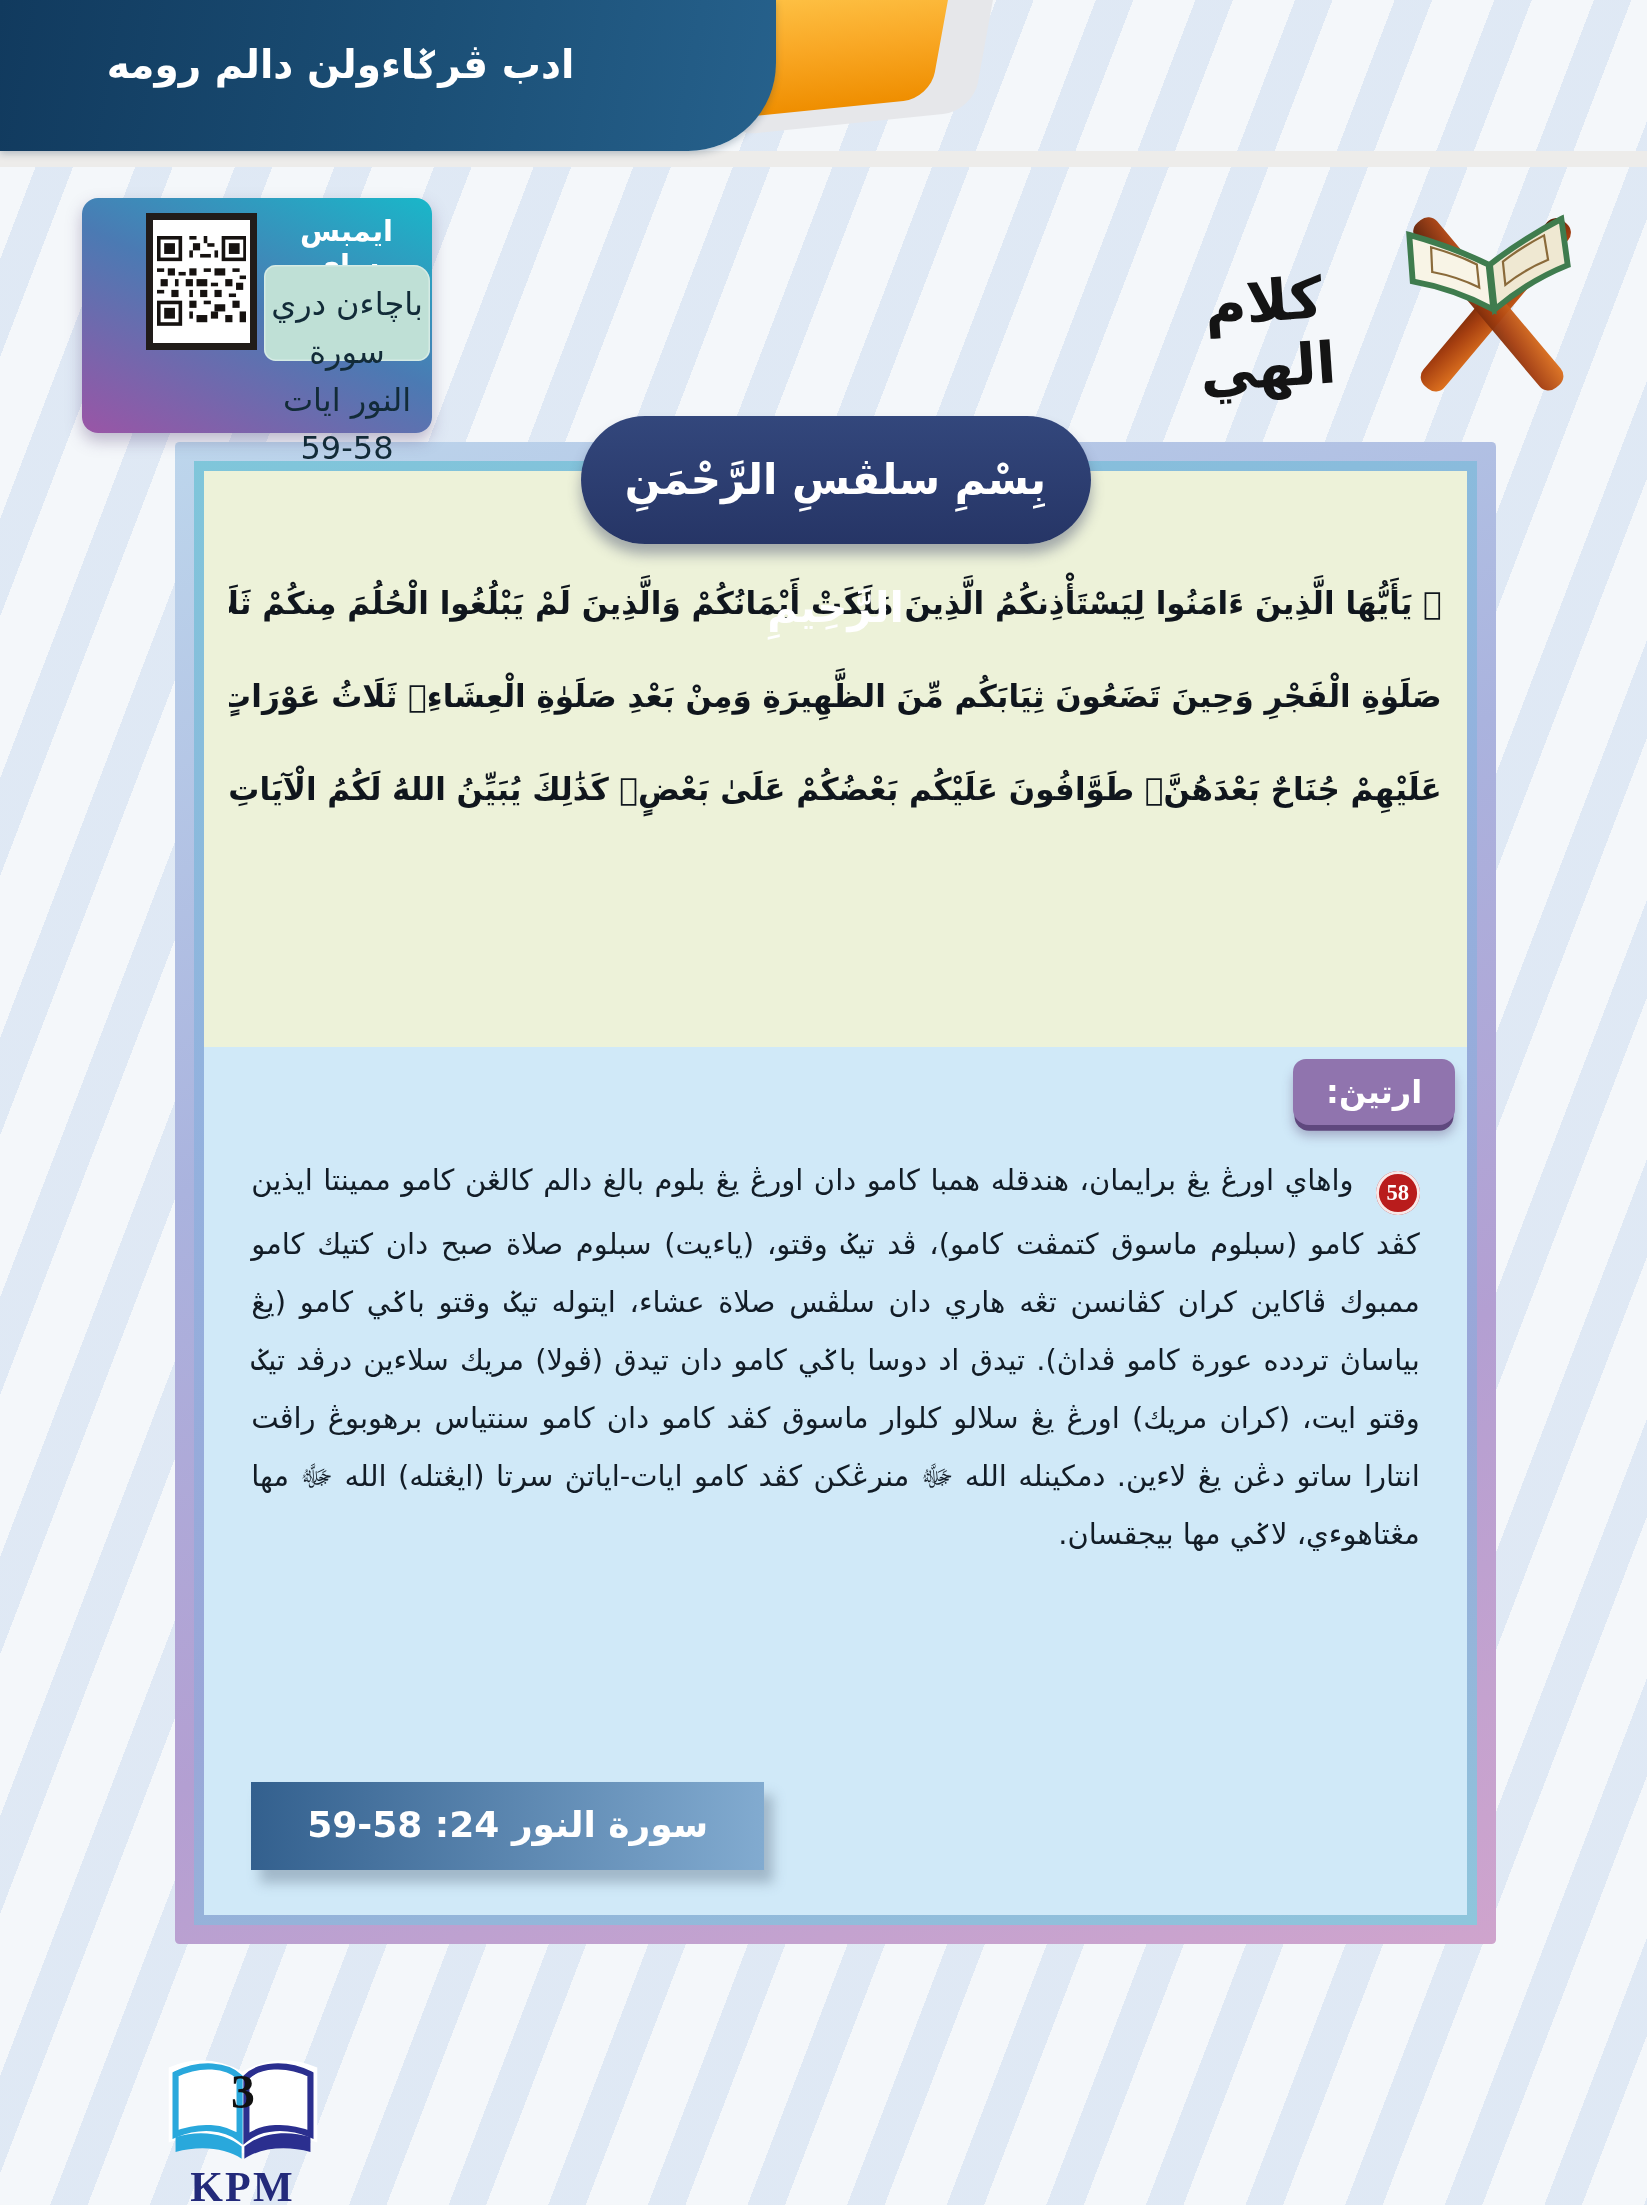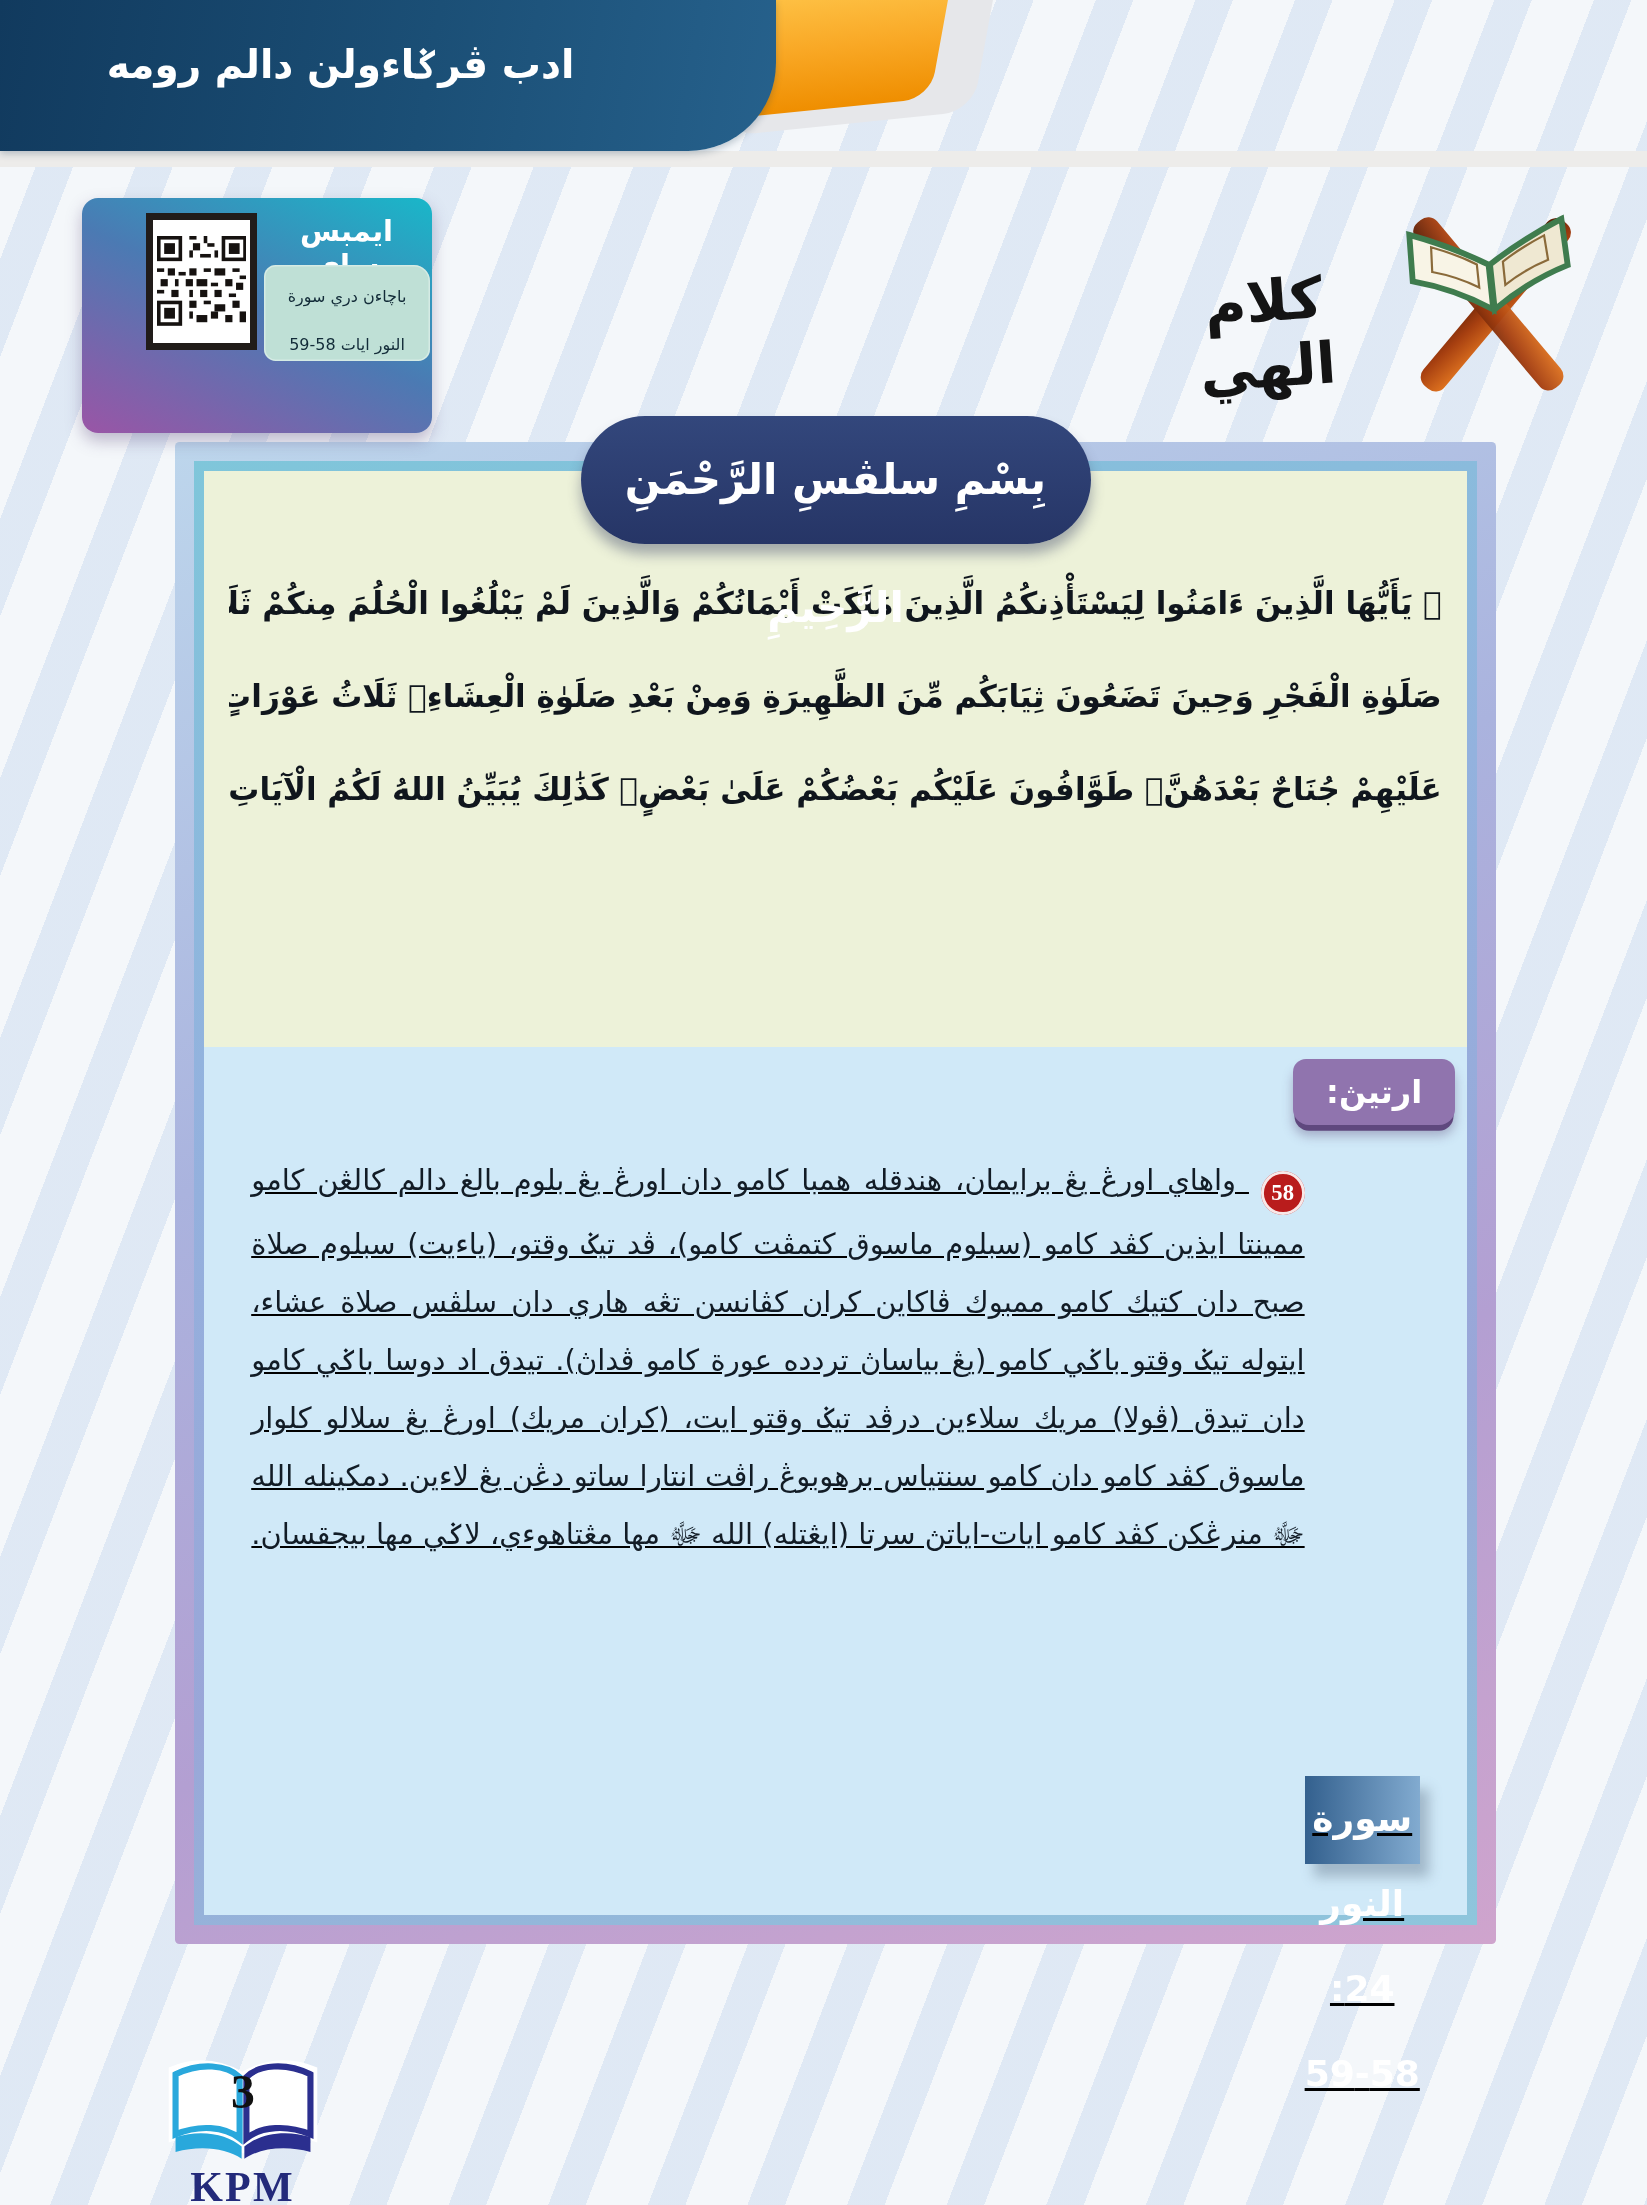--- a/index.html
+++ b/index.html
@@ -31,22 +31,22 @@
     border-radius:16px;z-index:4;
     background:linear-gradient(205deg,#19b7c9 0%,#4b7ab3 48%,#9a55a6 100%);
     box-shadow:0 7.3px 16px rgba(90,70,120,.35);}
   .qr-box{position:absolute;left:64px;top:14.6px;width:111px;height:137px;
     background:#ffffff;border:7.3px solid #211c1a;box-sizing:border-box;padding:3.6px;}
   .qr-box svg{width:100%;height:100%;display:block;}
   .qr-scan{position:absolute;left:182px;top:16px;width:165px;text-align:center;
     color:#ffffff;font-size:29px;font-weight:bold;direction:rtl;}
   .qr-desc{position:absolute;left:182px;top:67px;width:166px;height:96px;
     background:#bfe0d6;border-radius:11.7px 16px 11.7px 11.7px;
-    color:#122b38;font-size:16px;line-height:48px;text-align:center;direction:rtl;
-    box-shadow:inset 0 0 0 1.5px rgba(255,255,255,.35);padding-top:8px;box-sizing:border-box;}
+    color:#122b38;font-size:32px;line-height:48px;text-align:center;direction:rtl;
+    box-shadow:inset 0 0 0 1.5px rgba(255,255,255,.35);padding-top:15px;box-sizing:border-box;}
   .qr-url{position:absolute;left:19px;bottom:8.8px;width:314px;
     color:#ffffff;font-family:"Liberation Serif",serif;font-size:27px;line-height:33px;text-align:left;}
   
   .kalam-title{position:absolute;left:1149px;top:268px;width:233px;
     color:#141414;font-size:57px;font-weight:bold;text-align:center;direction:rtl;
     transform:rotate(-4deg);}
   .rehal{position:absolute;left:1375px;top:181px;width:233px;height:241px;}
   .rehal svg{width:100%;height:100%;}
   
   .frame-outer{position:absolute;left:175px;top:442px;width:1321px;height:1502px;
@@ -58,21 +58,21 @@
   .quran-section{position:relative;height:576px;background:#edf2d9;flex:none;
     padding:86px 25px 0;box-sizing:border-box;}
   .quran-line{height:93px;line-height:93px;font-size:31px;font-weight:bold;
     color:#10161d;text-align:center;direction:rtl;white-space:nowrap;overflow:hidden;}
   .bismillah{position:absolute;left:50%;top:-26px;transform:translateX(-50%);
     width:510px;height:128px;border-radius:64px;z-index:6;
     background:linear-gradient(180deg,#33477c 0%,#263566 100%);
     box-shadow:0 10.2px 13px rgba(70,80,110,.45);
     color:#ffffff;font-size:42px;font-weight:bold;text-align:center;line-height:128px;direction:rtl;}
   .translation-section{position:relative;flex:1;background:#d0e9f8;
-    padding:22px 47px 6px;box-sizing:border-box;display:flex;flex-direction:row;text-decoration:underline;}
+    padding:22px 47px 0;box-sizing:border-box;display:flex;flex-direction:column;}
   .artinya-badge{position:absolute;right:11.7px;top:11.7px;width:162px;height:66px;
     background:#9074ae;border-radius:13px 13px 16px 16px;
     box-shadow:0 7.3px 0 -1.5px #5f487e, 0 10.2px 10.2px rgba(80,60,110,.35);
     color:#ffffff;font-size:32px;font-weight:bold;text-align:center;line-height:66px;direction:rtl;}
   .trans-para{direction:rtl;text-align:justify;color:#121c26;
     font-size:29px;line-height:58px;margin:0;}
   .para-58{margin-top:82px;}
   .para-59{margin-top:34px;}
   .num-badge{display:inline-flex;width:44px;height:44px;border-radius:50%;
     background:#b91c1c;color:#ffffff;font-size:22.6px;font-weight:bold;

